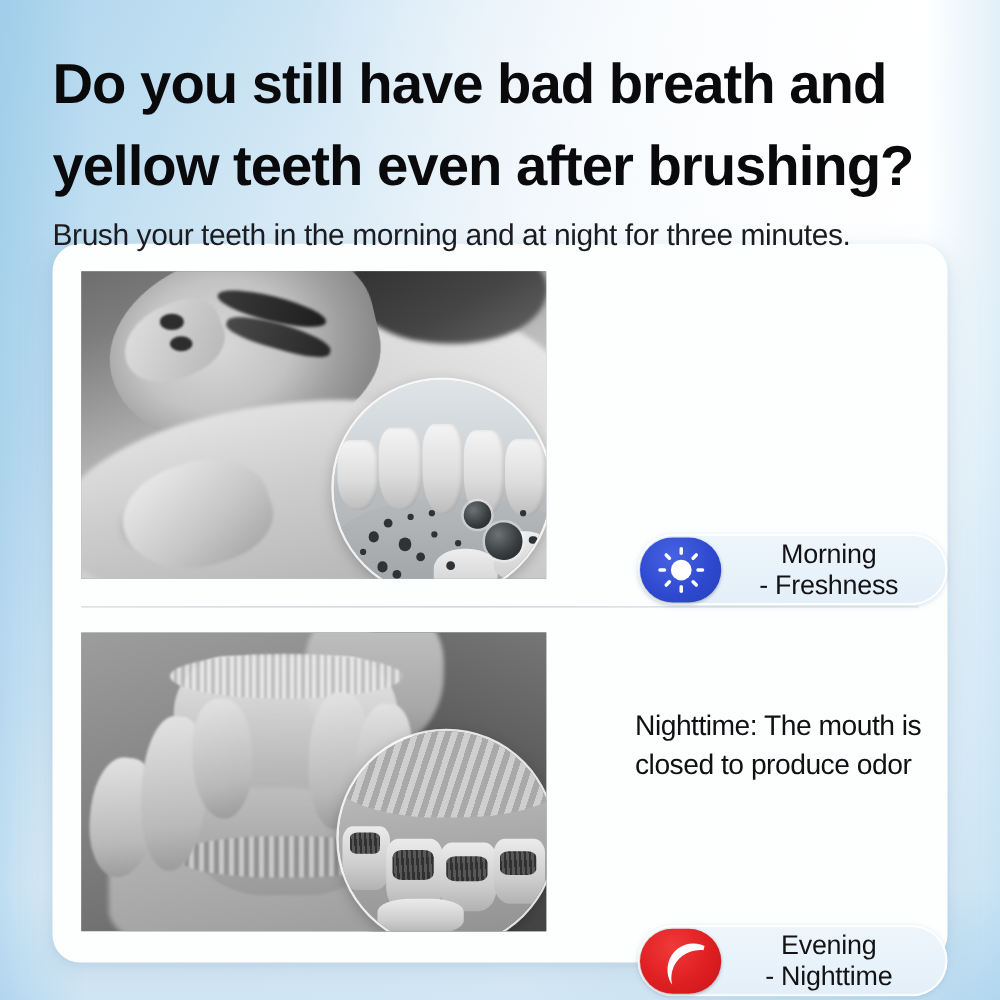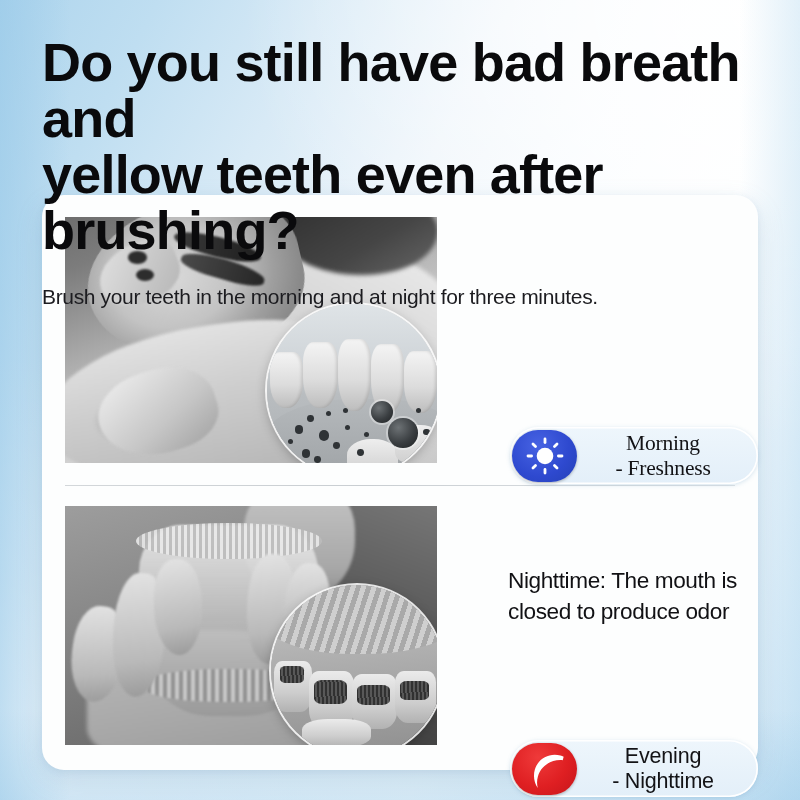--- a/index.html
+++ b/index.html
@@ -37,31 +37,31 @@
     background:
       linear-gradient(to right, rgba(150,200,232,0.55) 0px, rgba(150,200,232,0.0) 70px),
       linear-gradient(to top,   rgba(150,200,232,0.40) 0px, rgba(150,200,232,0.0) 90px),
       linear-gradient(to left,  rgba(170,212,238,0.35) 0px, rgba(170,212,238,0.0) 60px);
   }
 
   
   .header{ position:absolute; left:42px; top:34px; width:726px; z-index:3; }
 
   .headline{
-    font-size:54px;
-    line-height:56px;
+    font-size:45px;
+    line-height:66px;
     font-weight:700;
     letter-spacing:-0.8px;
     color:#0a0a0c;
     white-space:pre-line;
   }
 
   .subhead{
-    margin-top:25px;
-    font-size:21px;
+    margin-top:9px;
+    font-size:24px;
     line-height:28px;
     font-weight:400;
     letter-spacing:-0.35px;
     color:#1c1c20;
     white-space:nowrap;
   }
 
   
   .card{
     position:absolute;
@@ -288,21 +288,21 @@
   .badge{
     position:absolute;
     left:468px;
     width:248px; height:57px;
     background:linear-gradient(180deg,#eef6fc 0%,#e3eff9 100%);
     border-radius:29px;
     box-shadow:inset 0 0 0 1.6px #ffffff,
                0 1px 4px rgba(120,165,200,0.30);
     display:flex; align-items:center;
   }
-  .badge-top{ top:232px;font-family:Liberation Serif, serif; }
+  .badge-top{ top:232px; }
   .badge-bot{ top:545px; }
 
   .badge-ico{
     flex:0 0 auto;
     width:65px; height:52px;
     margin-left:2px;
     border-radius:26px;
     position:relative;
     display:flex; align-items:center; justify-content:center;
     box-shadow:0 1px 3px rgba(0,0,0,0.28);

